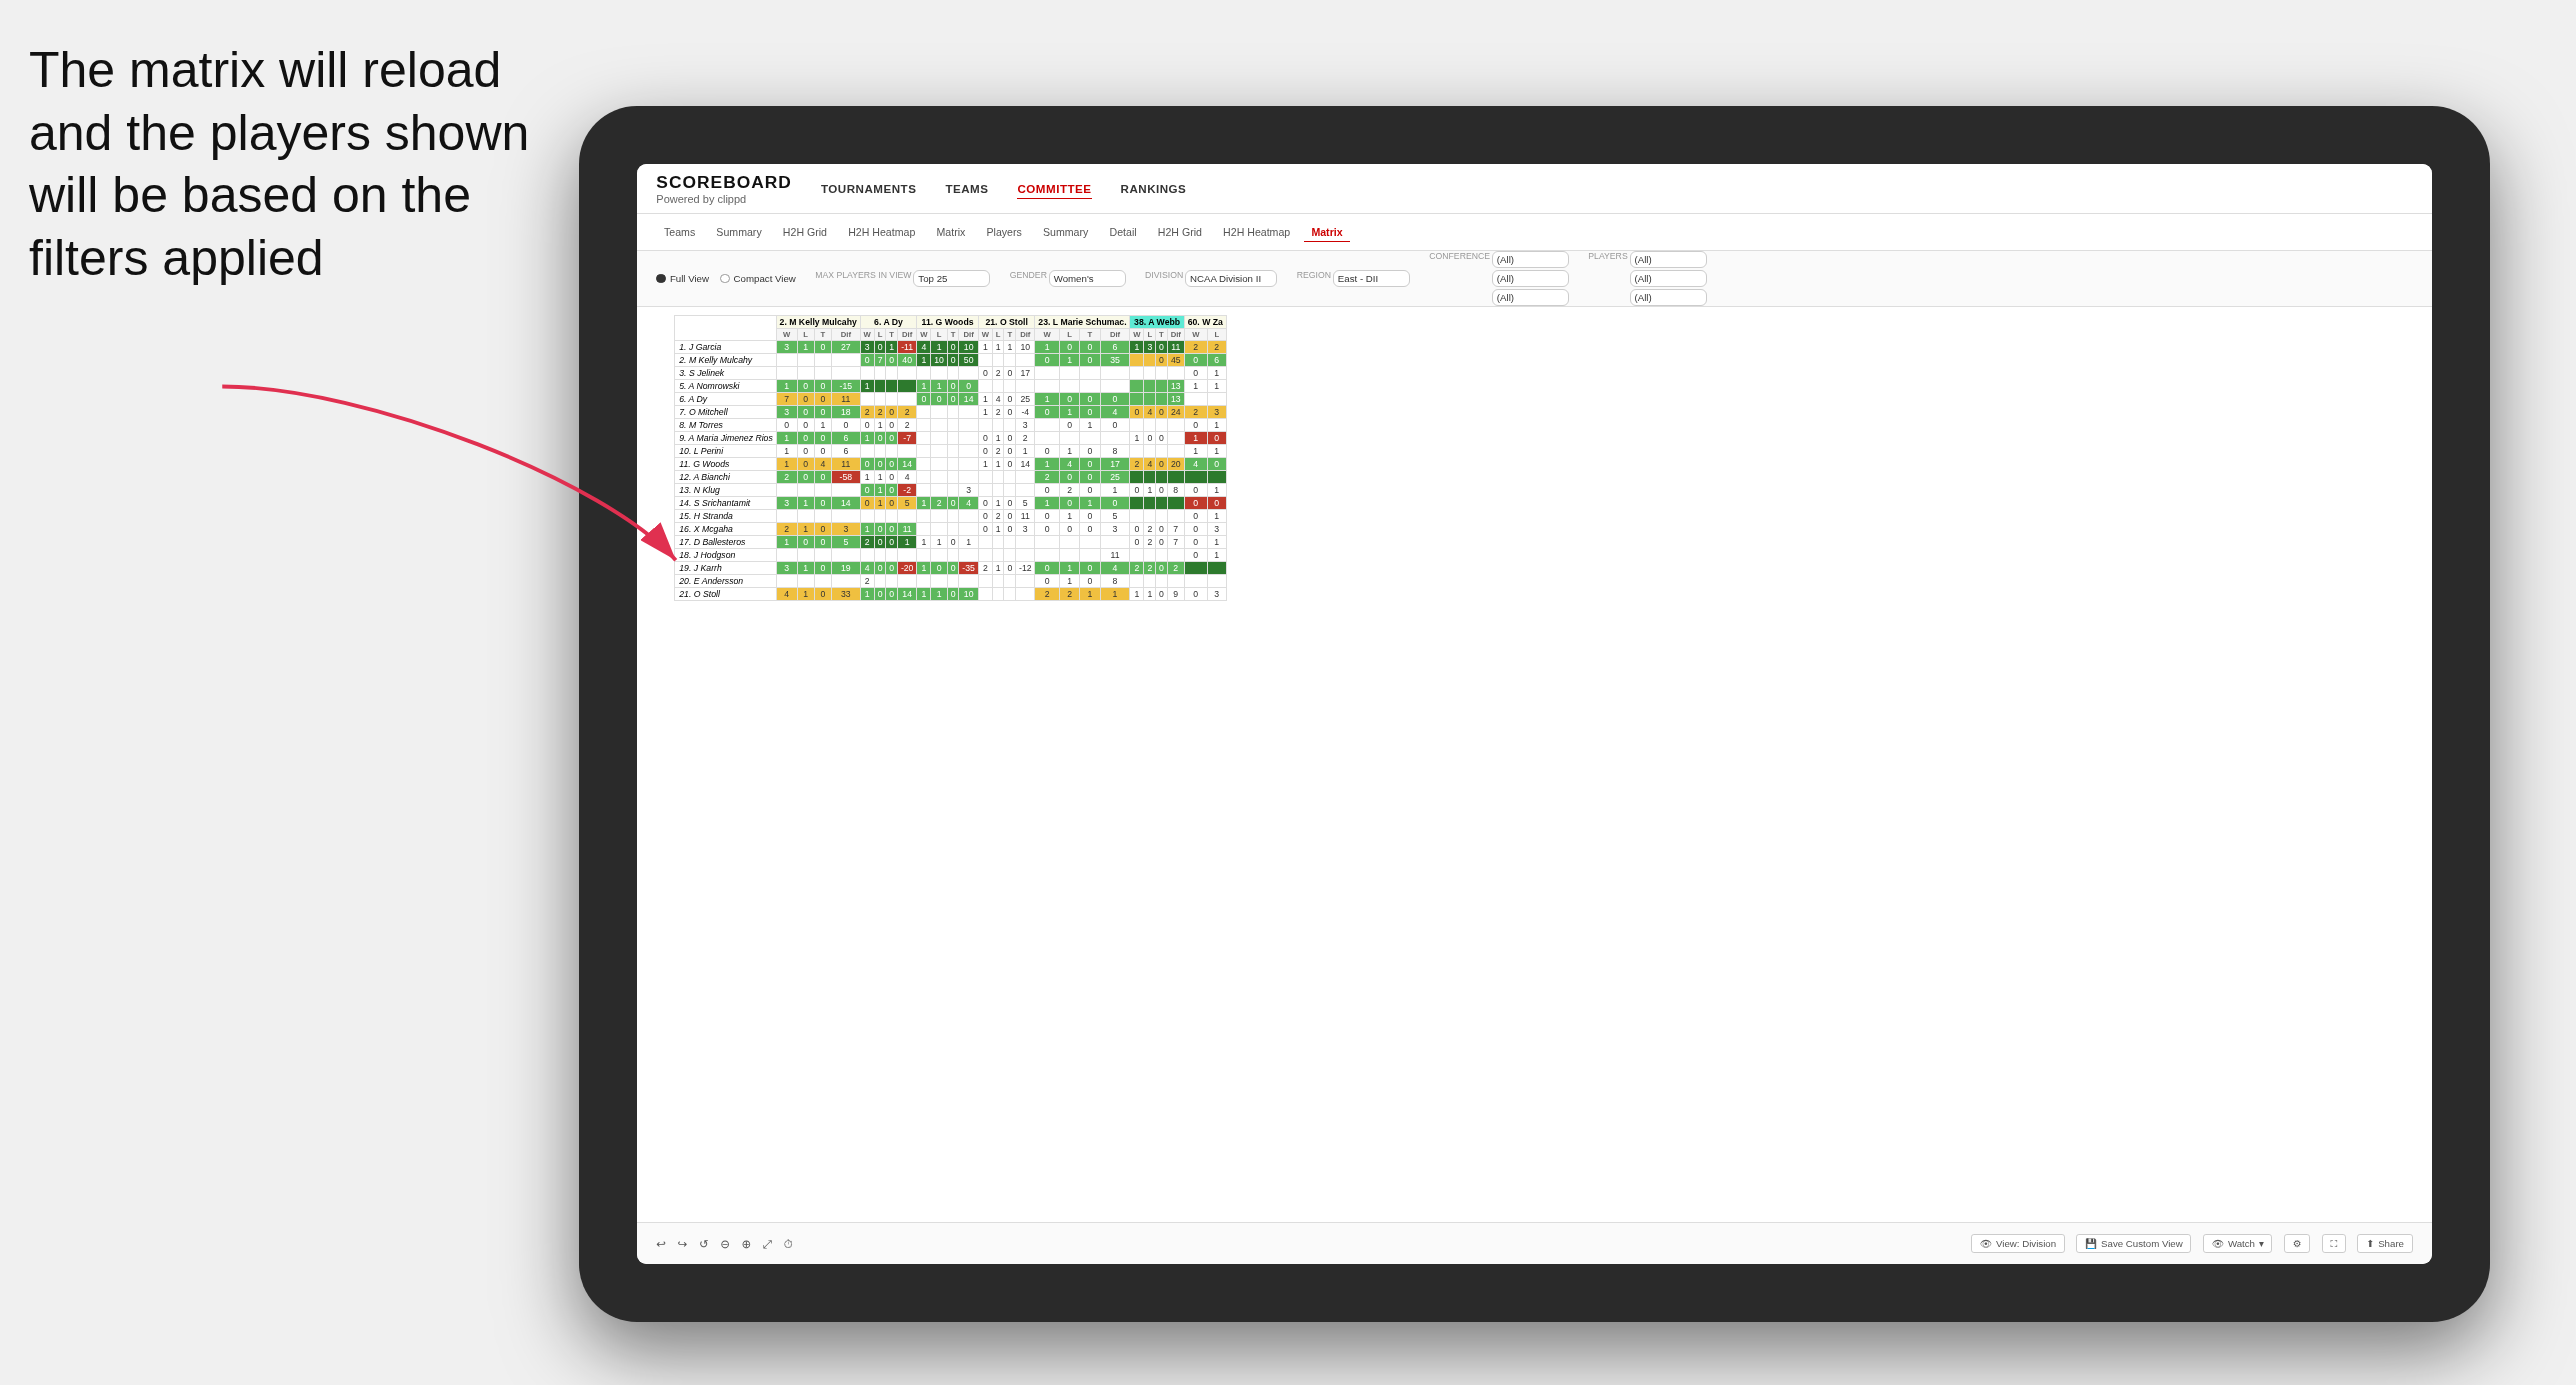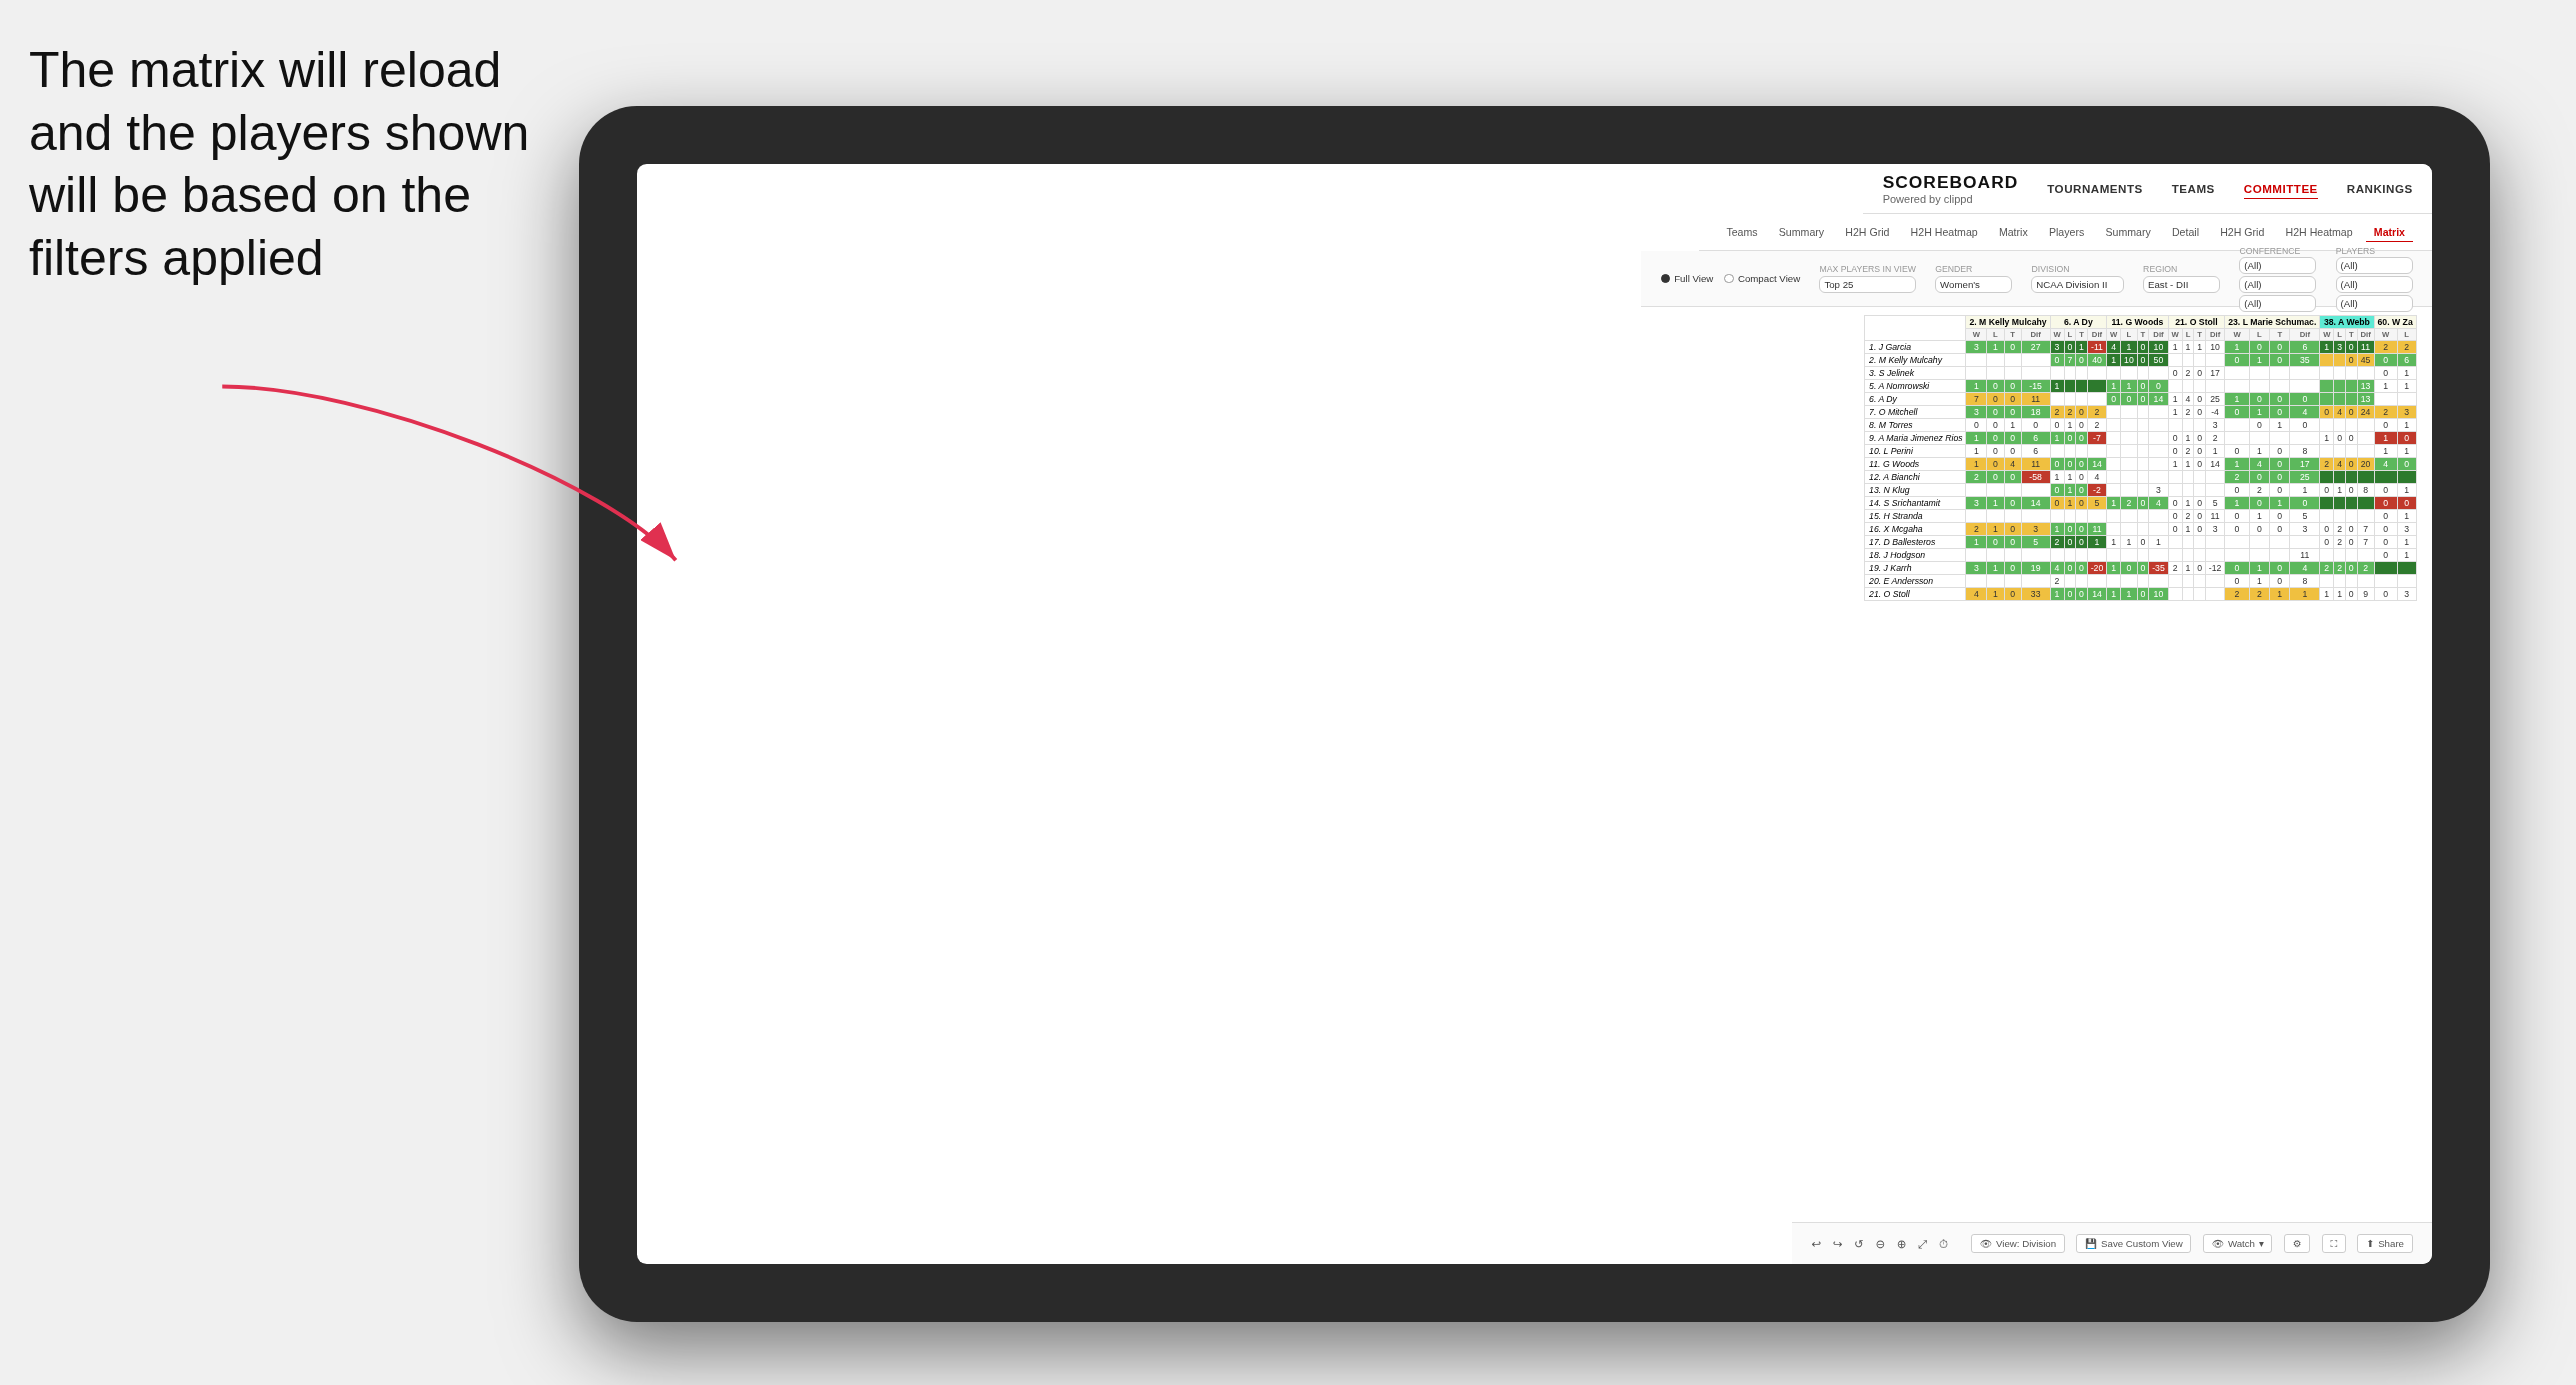--- a/index.html
+++ b/index.html
@@ -40,21 +40,20 @@
     }
 
     .tablet-screen {
       width: 1795px;
       height: 1100px;
       background: #fff;
       border-radius: 9.7px;
       overflow: hidden;
       display: flex;
       flex-direction: column;
-      align-items: flex-end;
     }
 
     
     .nav-bar {
       display: flex;
       align-items: center;
       padding: 7.7px 19.3px;
       border-bottom: 1px solid #ddd;
       background: #fff;
       height: 50px;
@@ -159,21 +158,21 @@
       display: inline-block;
     }
 
     .radio-circle.selected {
       background: #333;
       border-color: #333;
     }
 
     .filter-group {
       display: flex;
-      flex-direction: column;
+      flex-direction: row;
       gap: 1.9px;
     }
 
     .filter-label {
       font-size: 8.7px;
       color: #999;
       text-transform: uppercase;
     }
 
     .filter-select {

